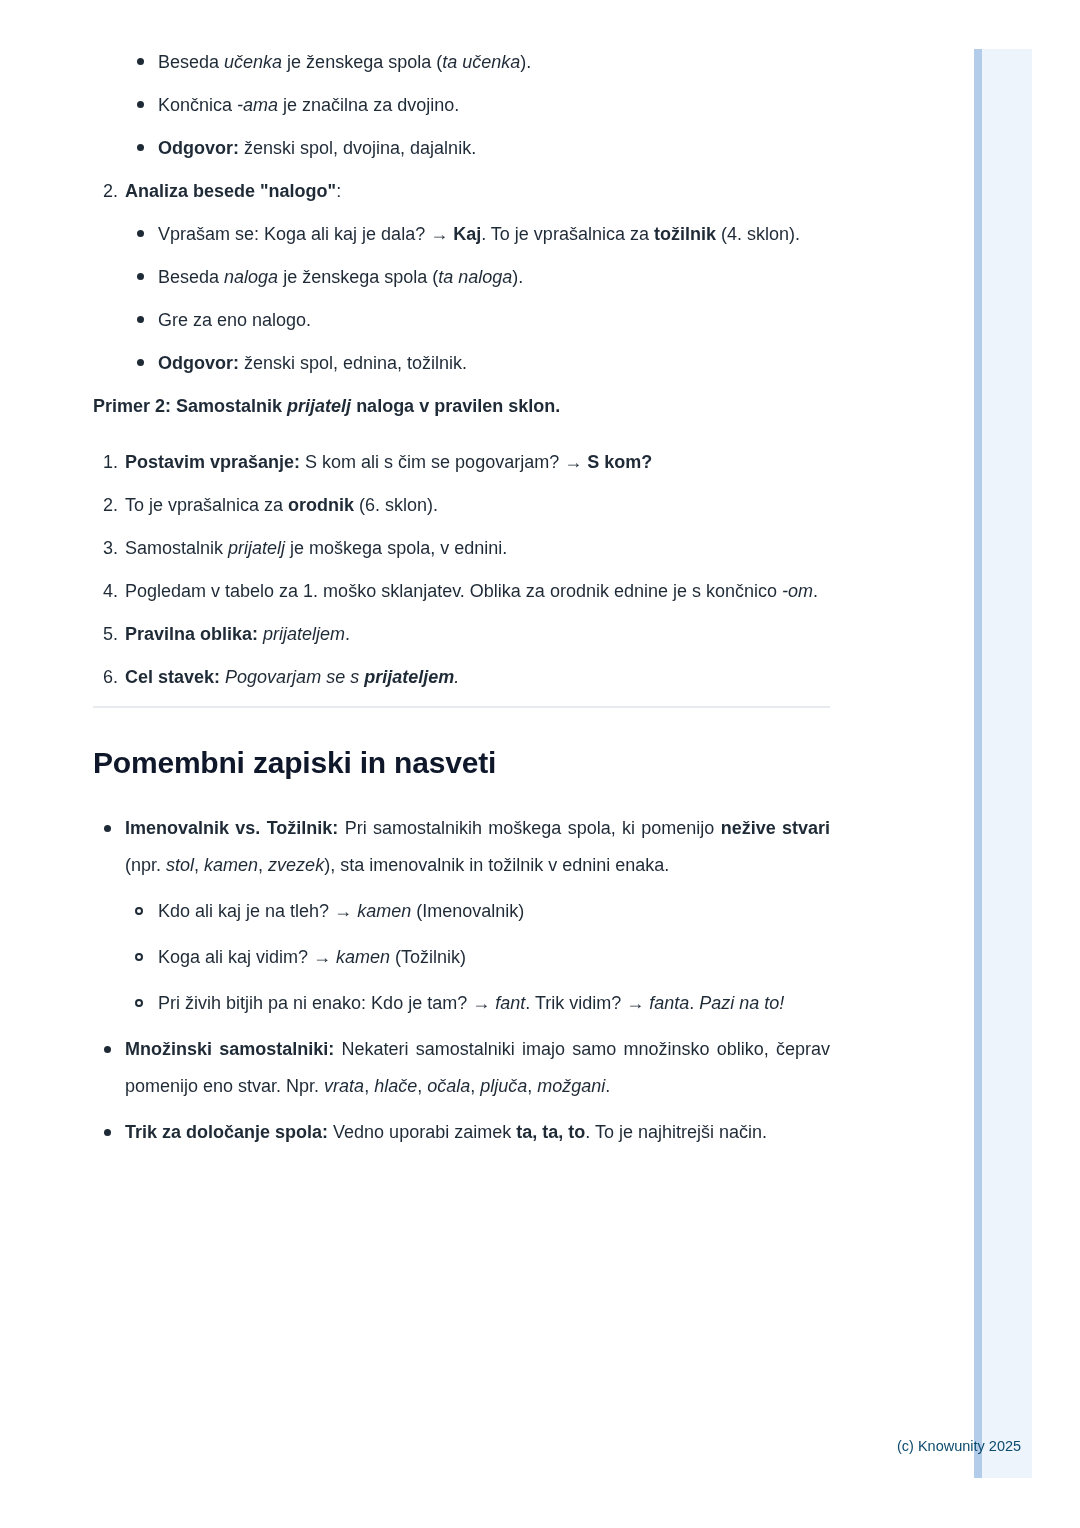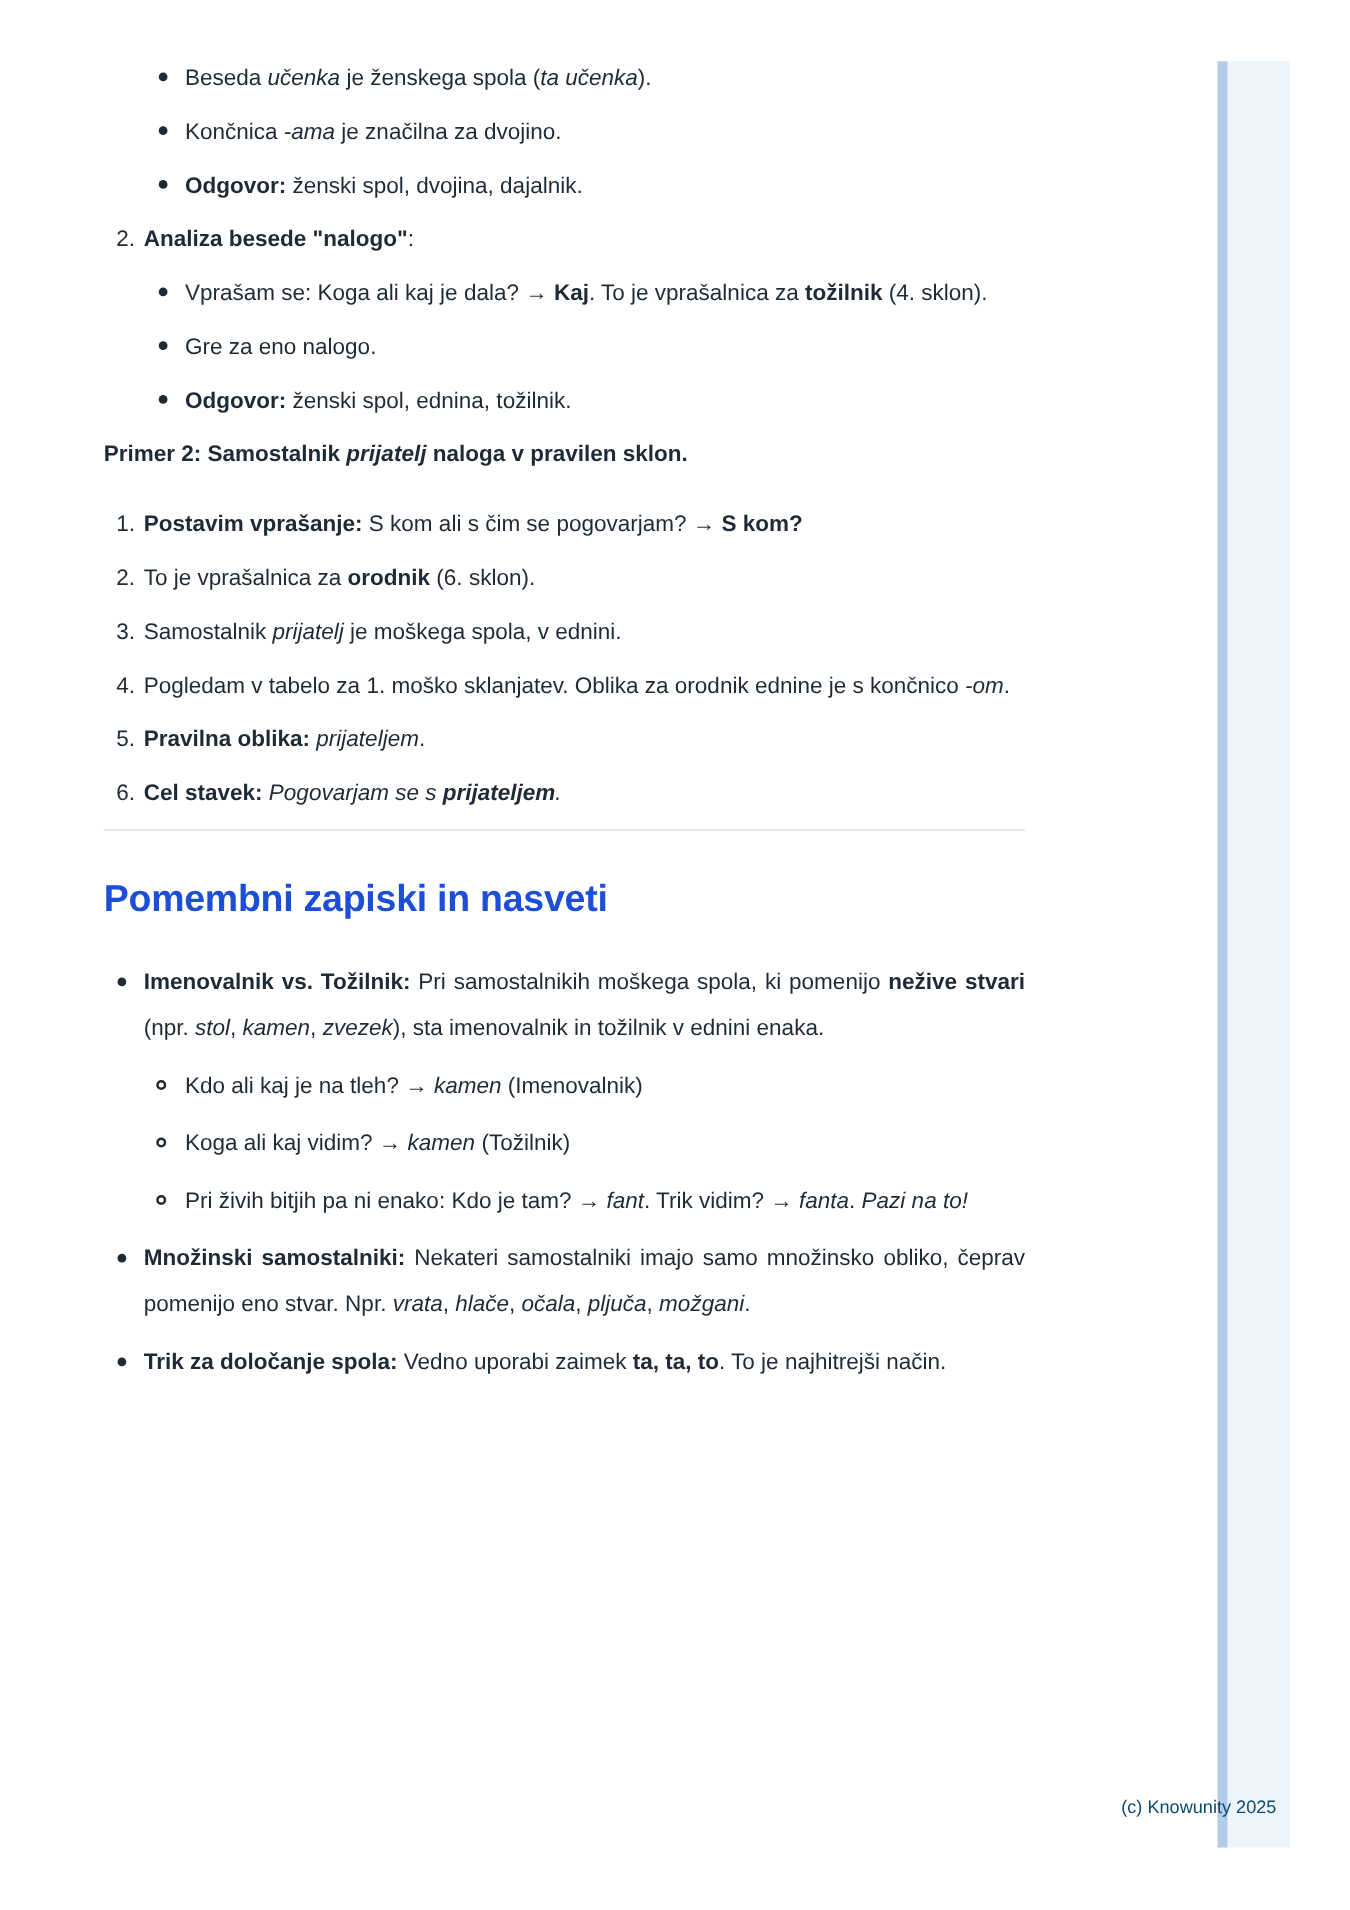--- a/index.html
+++ b/index.html
@@ -9,21 +9,21 @@
     background: #ffffff;
     font-family: "Liberation Sans", "DejaVu Sans", sans-serif;
     color: #1f2a37;
     position: relative;
     overflow: hidden;
   }
   .page { position: absolute; inset: 0; }
 
   .content {
     position: absolute;
-    left: 83px; top: 46px;
+    left: 93px; top: 46px;
     width: 737px;
     font-size: 18px;
   }
 
   
   .block { margin-bottom: 11px; }
   .s1 { line-height: 32px; }
   .s2 { line-height: 37px; }
   .s2.block { margin-bottom: 6px; }
 
@@ -57,21 +57,21 @@
   .it { font-style: italic; }
 
   .divider {
     border: none;
     border-top: 2px solid #e7eaee;
     margin: 13px 0 36px 0;
   }
 
   .h2 {
     font-size: 30px; line-height: 38px;
-    font-weight: 700; color: #1d4ed8;
+    font-weight: 700; color: #0f172a;
     margin: 0 0 28px 0;
     letter-spacing: -0.2px;
   }
 
   
   .scrollbar {
     position: absolute;
     left: 974px; top: 49px;
     width: 58px; height: 1429px;
     background: #edf4fc;
@@ -117,20 +117,24 @@
           <div class="txt"><span class="b ">Analiza besede "nalogo"</span><span class="">:</span></div>
         </div>
       </div>
       <div class="block s1">
         <div class="li l2">
           <span class="dot"></span>
           <div class="txt"><span class="">Vprašam se: Koga ali kaj je dala? → </span><span class="b ">Kaj</span><span class="">. To je vprašalnica za </span><span class="b ">tožilnik</span><span class=""> (4. sklon).</span></div>
         </div>
         <div class="li l2">
           <span class="dot"></span>
+          <div class="txt"><span class="">Beseda </span><span class="it">naloga</span><span class=""> je ženskega spola (</span><span class="it">ta naloga</span><span class="">).</span></div>
+        </div>
+        <div class="li l2">
+          <span class="dot"></span>
           <div class="txt"><span class="">Gre za eno nalogo.</span></div>
         </div>
         <div class="li l2">
           <span class="dot"></span>
           <div class="txt"><span class="b ">Odgovor:</span><span class=""> ženski spol, ednina, tožilnik.</span></div>
         </div>
       </div>
       <div class="p s1"><span class="b ">Primer 2: Samostalnik </span><span class="b it">prijatelj</span><span class="b "> naloga v pravilen sklon.</span></div>
       <div class="block s1">
         <div class="li l1">

